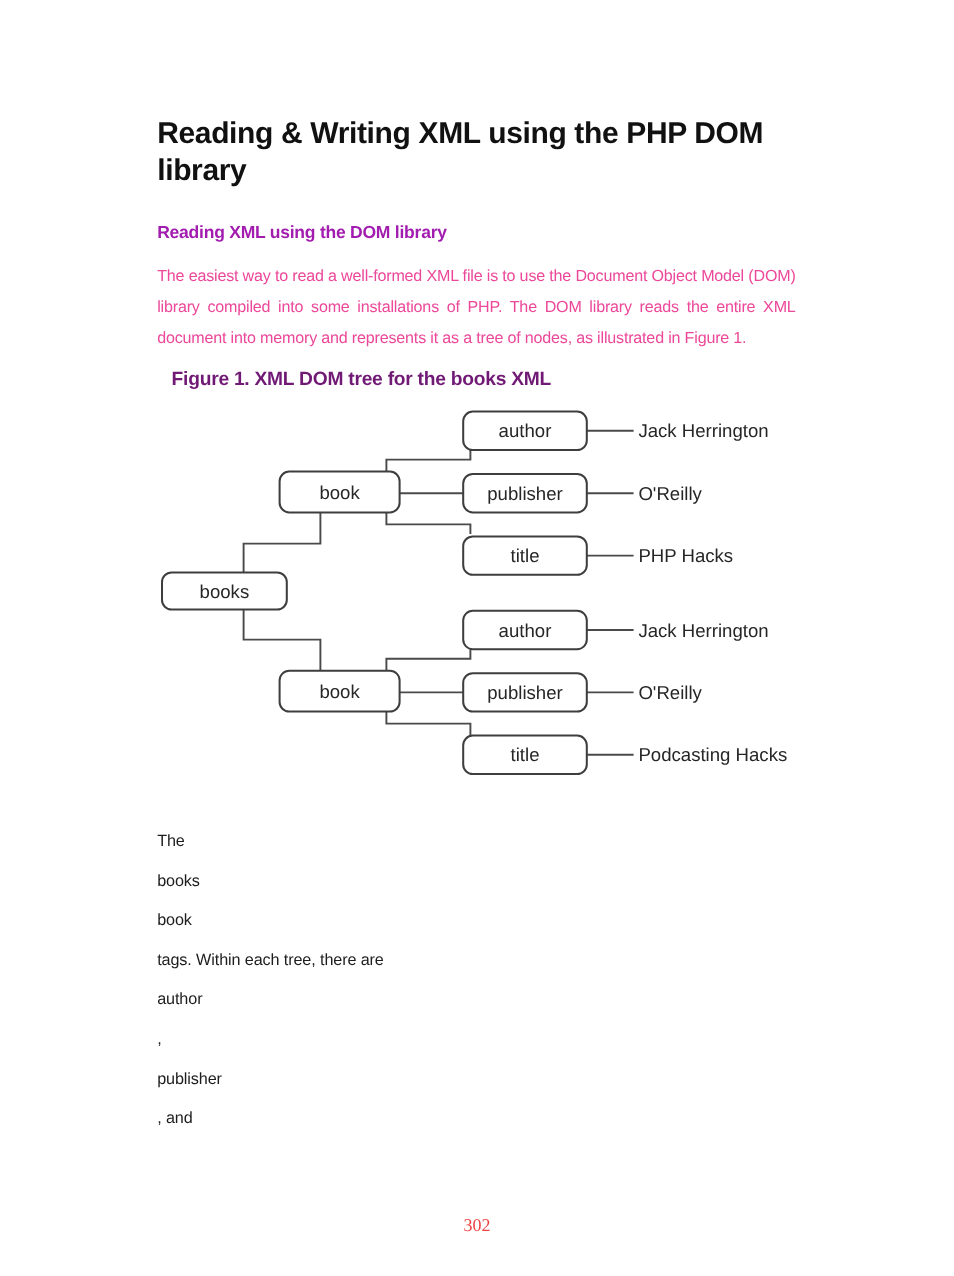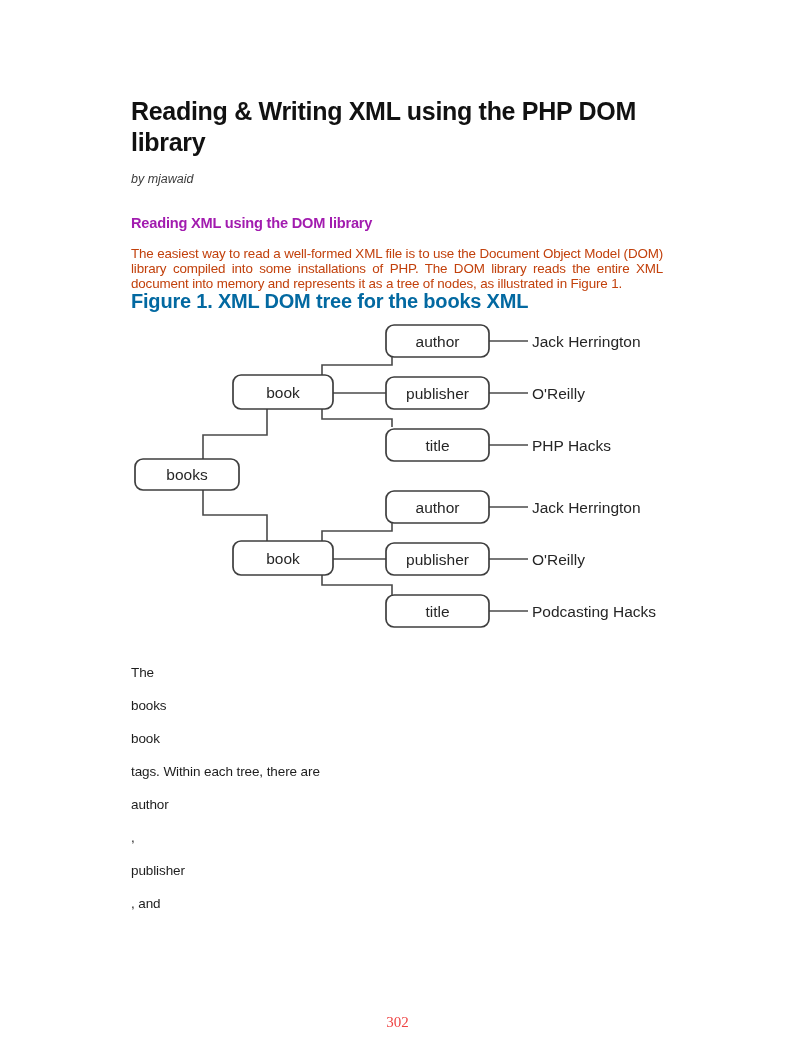--- a/index.html
+++ b/index.html
@@ -35,32 +35,32 @@
     margin:26px 0 0 0;
     font-size:14.6px;
     line-height:20px;
     font-weight:bold;
     letter-spacing:-0.2px;
     color:#a21caf;
   }
   p.body-par{
     margin:13px 0 0 0;
     font-size:13.4px;
-    line-height:15px;
+    line-height:26px;
     letter-spacing:-0.15px;
     text-align:justify;
-    color:#c2410c;
+    color:#ec4899;
   }
   p.figure-caption{
-    margin:0;
-    font-size:20px;
+    margin:12px;
+    font-size:16px;
     line-height:20px;
     font-weight:bold;
     letter-spacing:-0.2px;
-    color:#0369a1;
+    color:#701a75;
   }
   svg.diagram{
     display:block;
     margin:10px 0 0 0;
     filter:blur(0.3px);
   }
   svg.diagram .node-box{
     fill:#ffffff;
     stroke:#3e3e3e;
     stroke-width:1.7;
@@ -77,40 +77,39 @@
   }
   svg.diagram text.node-label{text-anchor:middle;}
   svg.diagram text.value-label{text-anchor:start;}
   p.frag{
     margin:0 0 13px 0;
     font-size:13.5px;
     line-height:20px;
     letter-spacing:-0.1px;
     color:#1d1d1d;
   }
-  p.frag-first{margin-top:30px;}
+  p.frag-first{margin-top:40px;}
   .page-number{
     position:absolute;
     left:0;top:1014px;
     width:795px;
     text-align:center;
     font-family:"Liberation Serif",serif;
     font-size:15px;
     color:#ef4444;
   }
 </style>
 </head>
 <body>
 
 <div class="page">
   <div class="content">
 
     <h1 class="title">Reading &amp; Writing XML using the PHP DOM library</h1>
 
-    <p class="byline">by mjawaid</p>
 
     <h2 class="section-heading">Reading XML using the DOM library</h2>
 
     <p class="body-par">The easiest way to read a well-formed XML file is to use the Document Object Model (DOM) library compiled into some installations of PHP. The DOM library reads the entire XML document into memory and represents it as a tree of nodes, as illustrated in Figure 1.</p>
 
     <p class="figure-caption">Figure 1. XML DOM tree for the books XML</p>
 
     <svg class="diagram" width="540" height="312" viewBox="0 0 540 312" xmlns="http://www.w3.org/2000/svg">
 
       <polyline class="edge" points="72,138 72,114 136,114 136,88"></polyline>

